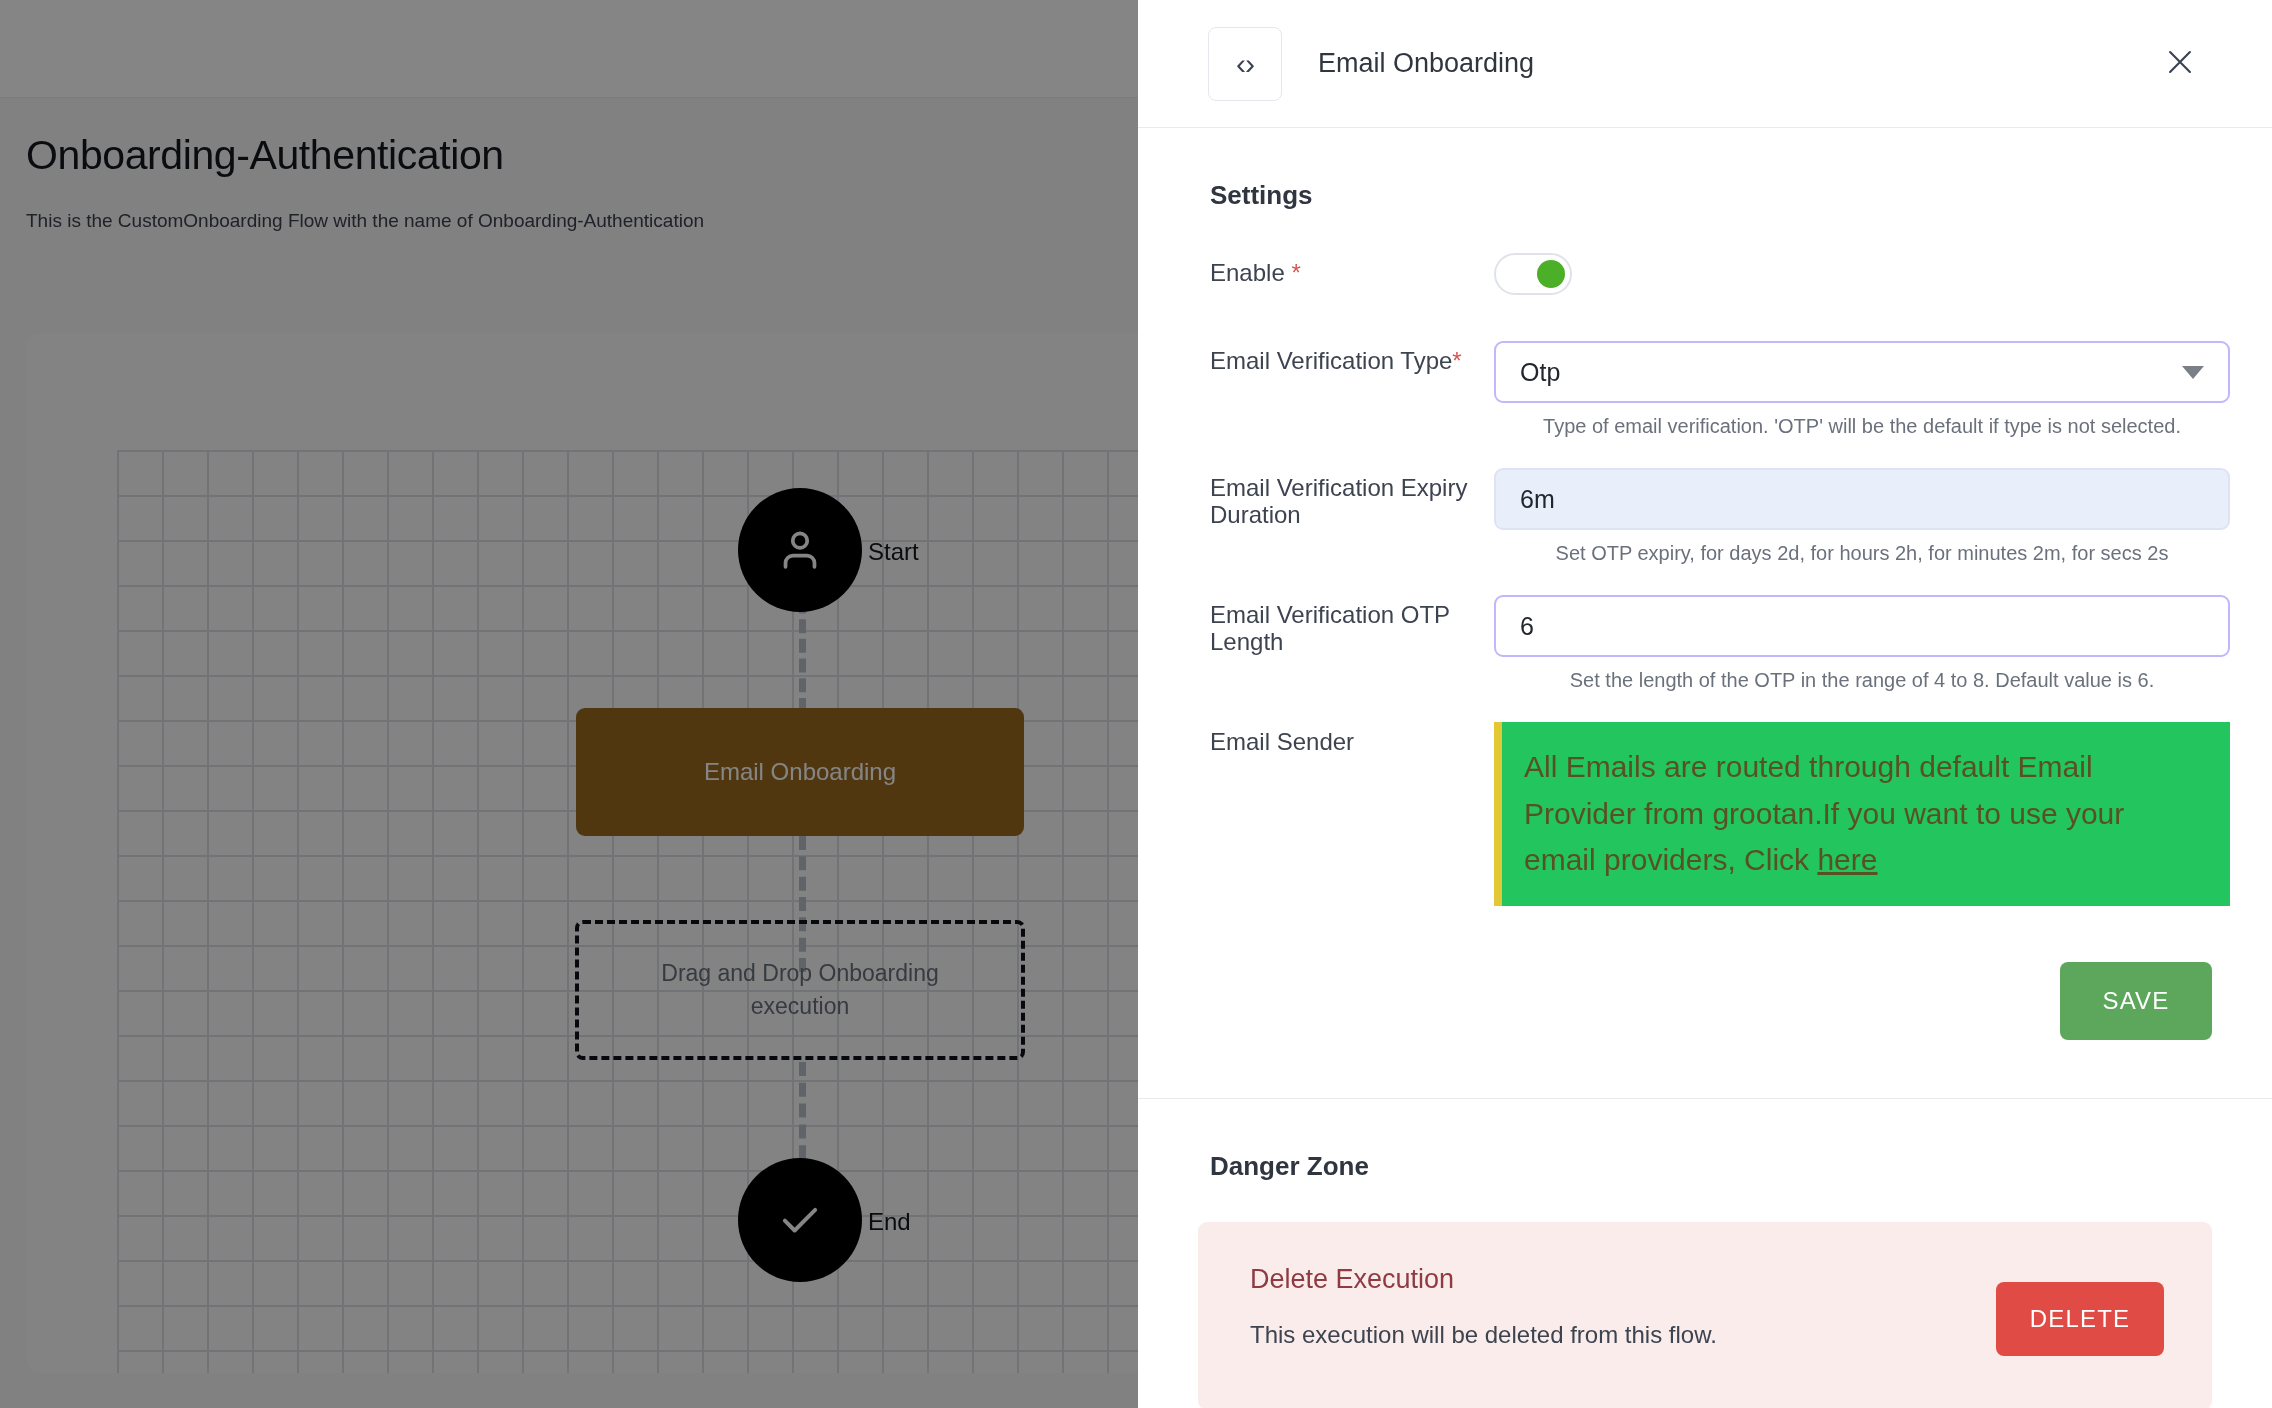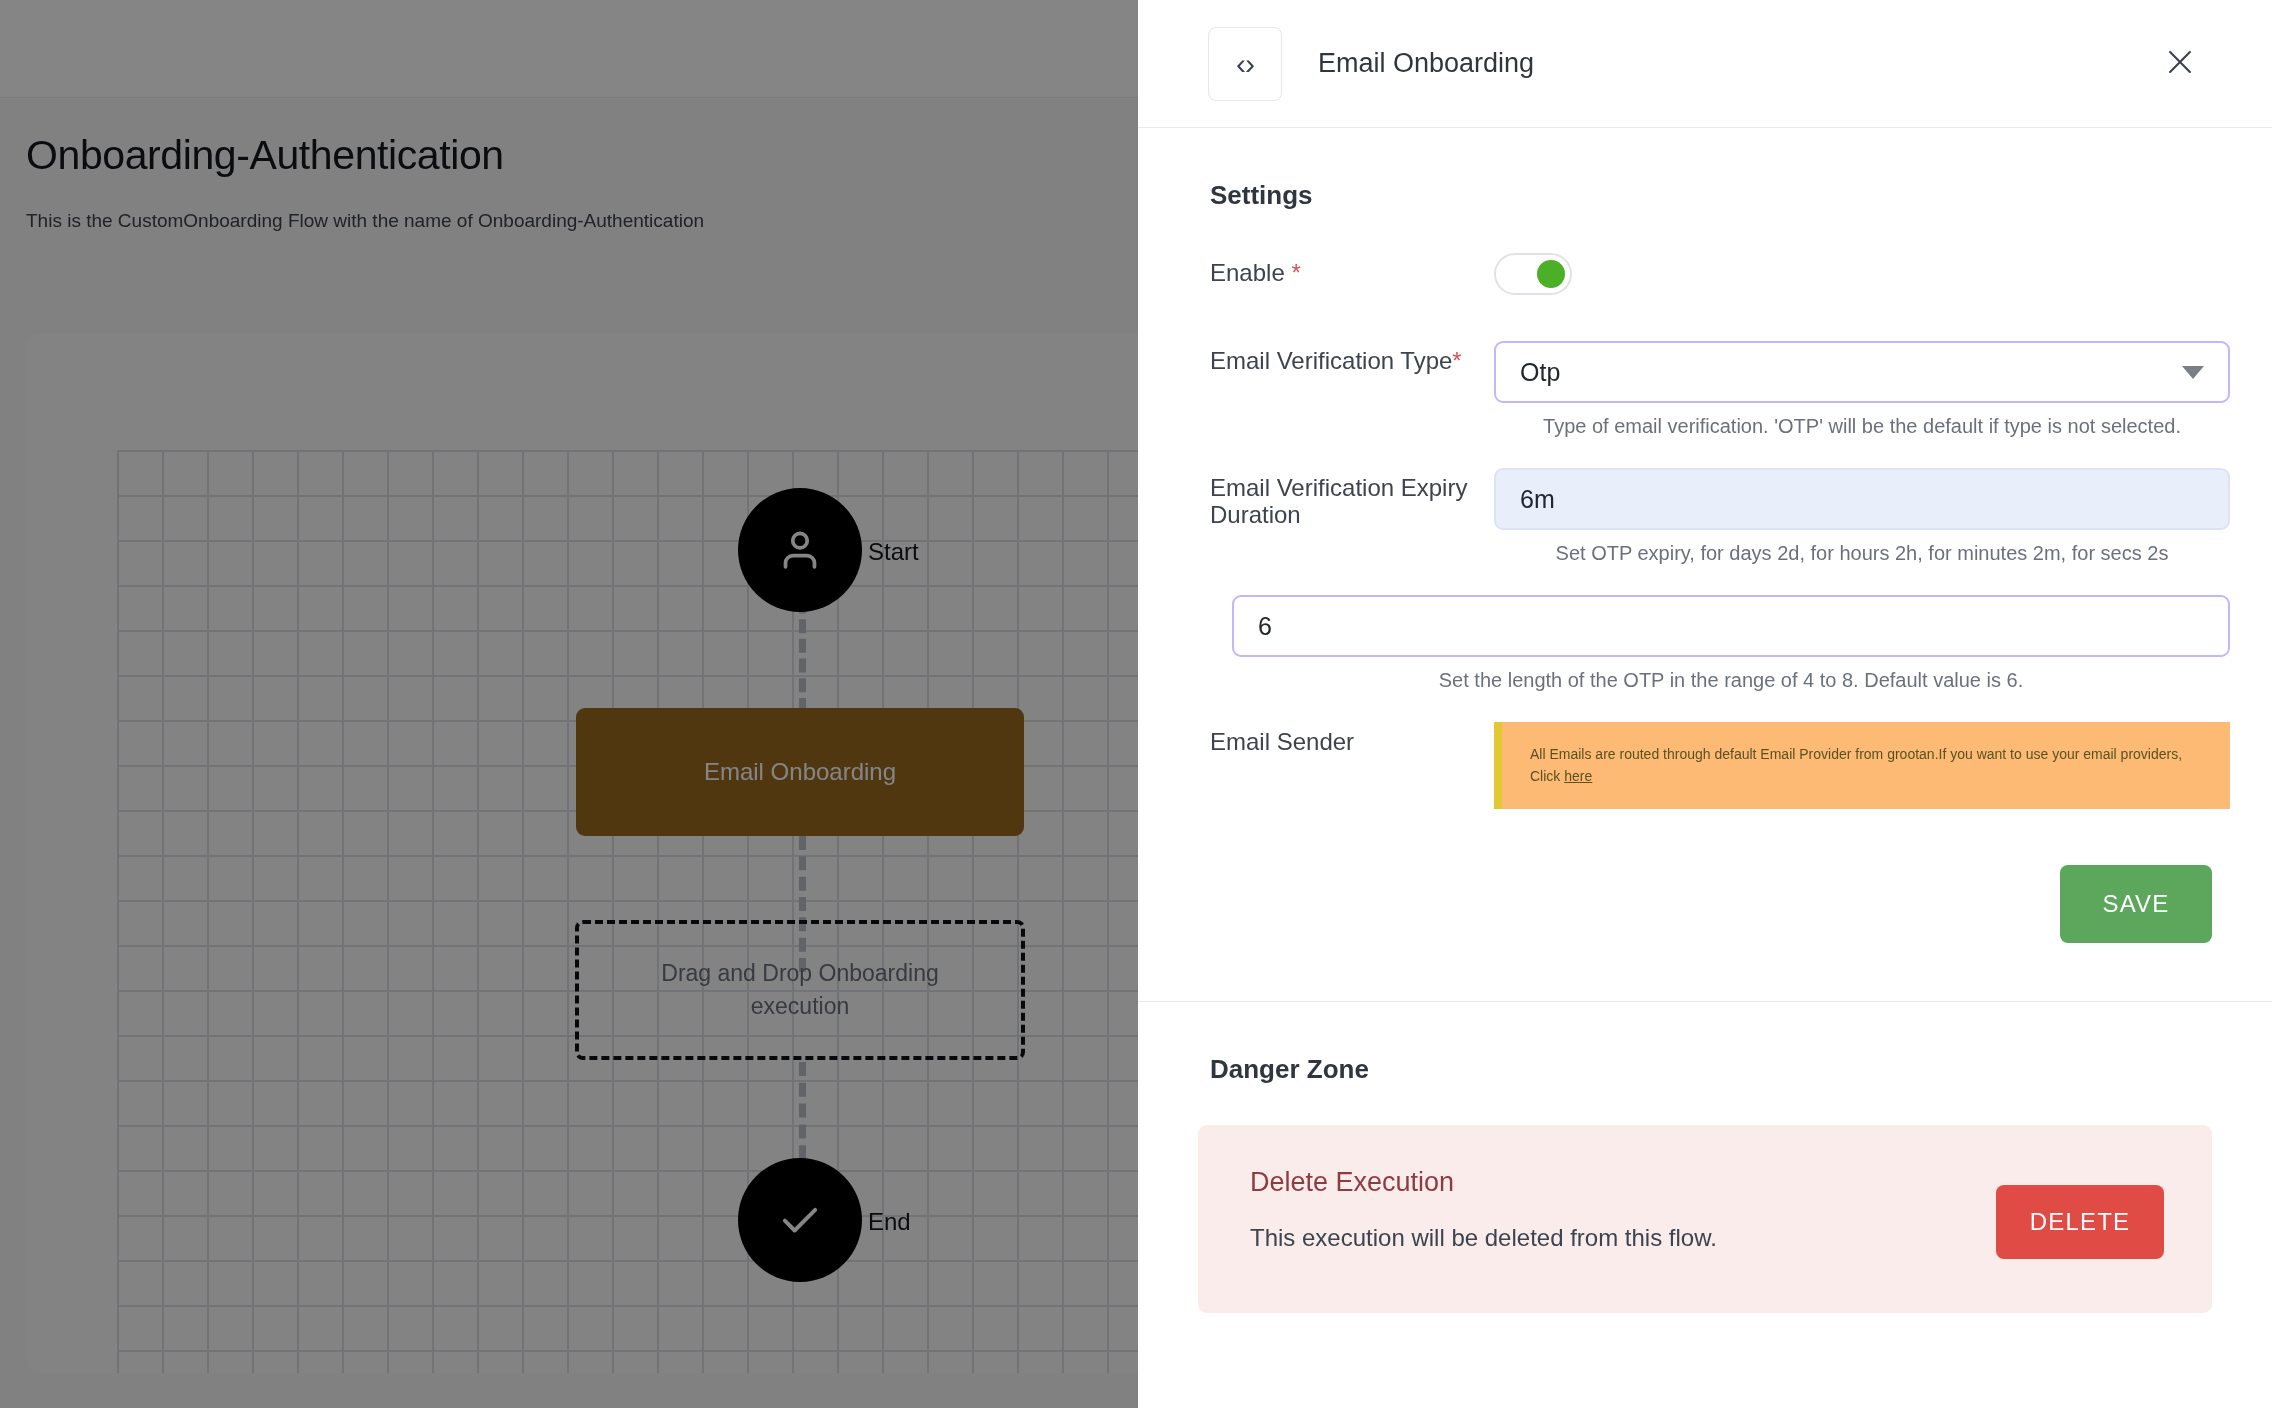--- a/index.html
+++ b/index.html
@@ -192,24 +192,24 @@
   }
   .select .caret {
     margin-left: auto;
     width: 0; height: 0;
     border-left: 11px solid transparent;
     border-right: 11px solid transparent;
     border-top: 13px solid #7a7f88;
   }
 
   .notice {
-    background: #fdba74;
+    background: #22c55e;
     border-left: 8px solid #e3c835;
-    padding: 22px 26px 22px 28px;
-    font-size: 14px; line-height: 1.55;
+    padding: 22px 26px 22px 22px;
+    font-size: 30px; line-height: 1.55;
     color: #585223;
   }
   .notice a { color: #585223; text-decoration: underline; }
 
   .actions {
     display: flex; justify-content: flex-end; gap: 30px;
     padding: 54px 60px 58px 0;
   }
   .btn {
     border: none; border-radius: 8px;
@@ -336,20 +336,21 @@
           <div class="flabel">Email Verification Expiry Duration</div>
           <div class="fctl">
             <div class="textinput focused">
               <span>6m</span>
             </div>
             <div class="helper">Set OTP expiry, for days 2d, for hours 2h, for minutes 2m, for secs 2s</div>
           </div>
         </div>
 
         <div class="frow">
+          <div class="flabel">Email Verification OTP Length</div>
           <div class="fctl">
             <div class="textinput">
               <span>6</span>
             </div>
             <div class="helper">Set the length of the OTP in the range of 4 to 8. Default value is 6.</div>
           </div>
         </div>
 
         <div class="frow">
           <div class="flabel">Email Sender</div>

